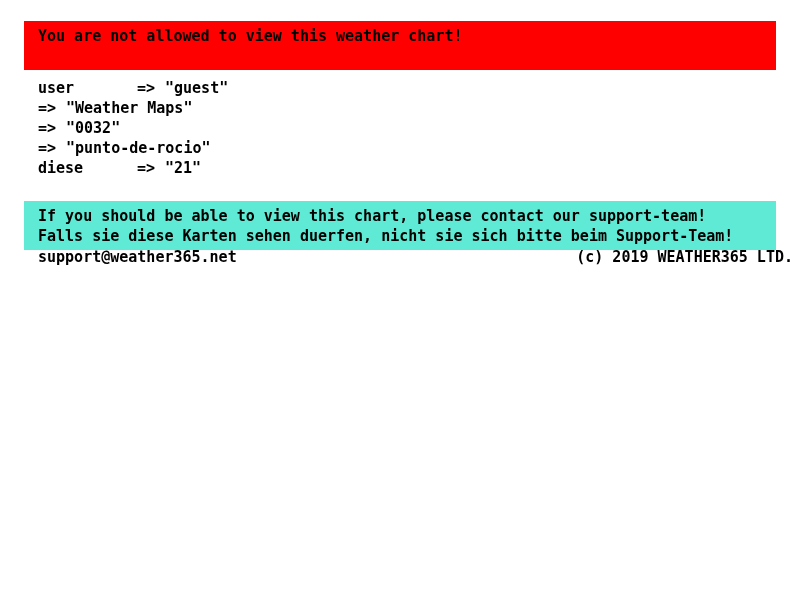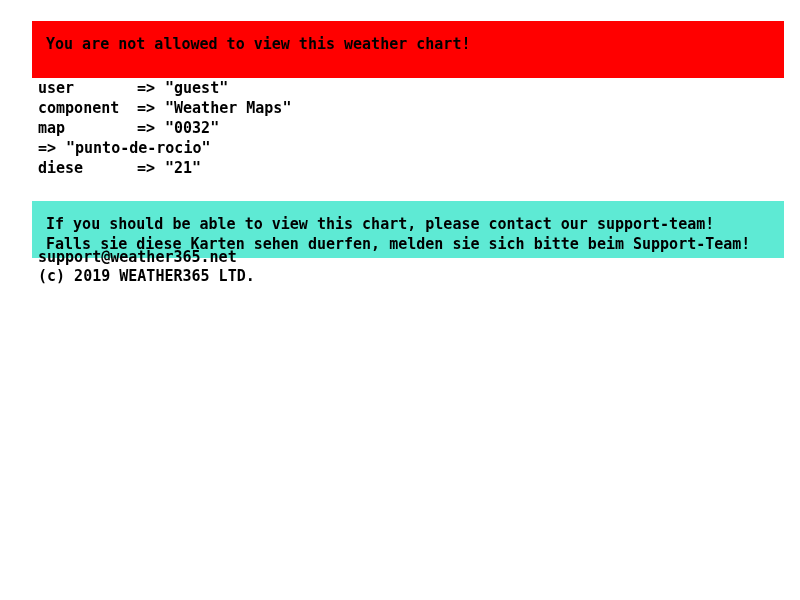--- a/index.html
+++ b/index.html
@@ -12,24 +12,24 @@
     background: #ffffff;
     position: relative;
     overflow: hidden;
     font-family: "DejaVu Sans Mono", "Liberation Mono", monospace;
     font-weight: bold;
     font-size: 15px;
     color: #000000;
   }
   .banner {
     position: absolute;
-    left: 32px;
+    left: 24px;
     width: 738px;
     height: 41px;
-    padding: 14px 0 2px 14px;
+    padding: 6px 0 2px 14px;
     line-height: 19.5px;
     white-space: nowrap;
     overflow: hidden;
   }
   .banner-red {
     top: 21px;
     background: #ff0000;
   }
   .banner-green {
     top: 201px;
@@ -58,53 +58,52 @@
   }
   .footer-row {
     position: absolute;
     left: 38px;
     top: 248px;
     width: 755px;
     display: flex;
     justify-content: space-between;
     line-height: 19px;
     white-space: nowrap;
-    flex-direction: column;
   }
 </style>
 </head>
 <body>
 
 <div>
 
   <div class="banner banner-red">
     <div>You are not allowed to view this weather chart!</div>
   </div>
 
   <div class="kv">
     <div class="kv-row">
       <span class="kv-key">user</span><span class="kv-arrow">=&gt;</span><span class="kv-value">"guest"</span>
     </div>
     <div class="kv-row">
-      <span class="kv-key">component</span><span class="kv-arrow">=&gt;</span><span class="kv-value">"Weather Maps"</span>
+      <span class="kv-arrow">=&gt;</span><span class="kv-value">"Weather Maps"</span>
     </div>
     <div class="kv-row">
-      <span class="kv-key">map</span><span class="kv-arrow">=&gt;</span><span class="kv-value">"0032"</span>
+      <span class="kv-arrow">=&gt;</span><span class="kv-value">"0032"</span>
     </div>
     <div class="kv-row">
       <span class="kv-arrow">=&gt;</span><span class="kv-value">"punto-de-rocio"</span>
     </div>
     <div class="kv-row">
       <span class="kv-key">diese</span><span class="kv-arrow">=&gt;</span><span class="kv-value">"21"</span>
     </div>
   </div>
 
   <div class="banner banner-green">
     <div>If you should be able to view this chart, please contact our support-team!</div>
-    <div>Falls sie diese Karten sehen duerfen, melden sie sich bitte beim Support-Team!</div>
+    <div>Falls sie diese Karten sehen duerfen, nicht sie sich bitte beim Support-Team!</div>
   </div>
 
   <div class="footer-row">
     <span>support@weather365.net</span>
     <span>(c) 2019 WEATHER365 LTD.</span>
   </div>
 
 </div>
 
 </body></html>

